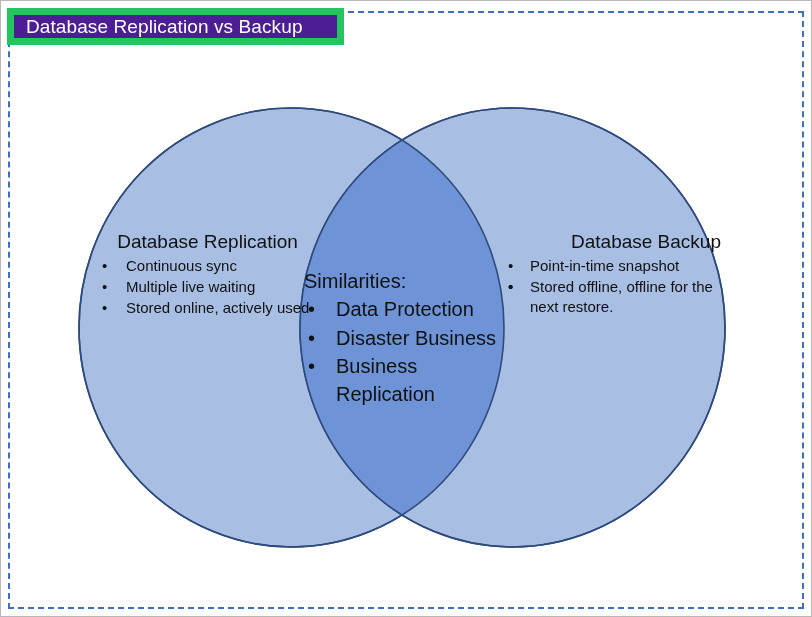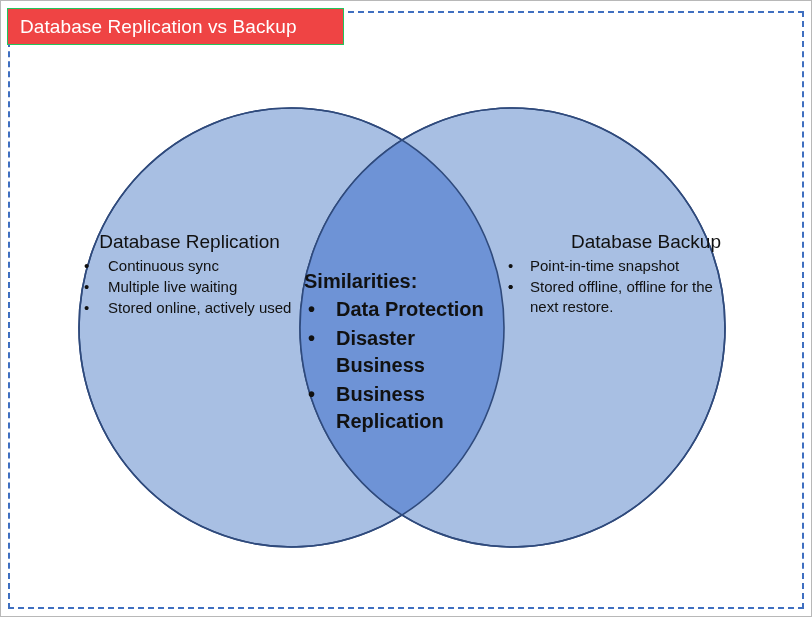--- a/index.html
+++ b/index.html
@@ -33,22 +33,22 @@
     pointer-events: none;
   }
 
   
   .title-banner {
     position: absolute;
     left: 6px;
     top: 7px;
     width: 337px;
     height: 37px;
-    background: #ef4444;
-    border: 1px solid #22c55e;
+    background: #4c1d95;
+    border: 7px solid #22c55e;
     box-sizing: border-box;
     display: flex;
     align-items: center;
     padding-left: 12px;
     z-index: 5;
   }
   .title-banner .title-text {
     color: #ffffff;
     font-size: 19px;
     line-height: 1;
@@ -93,36 +93,35 @@
     margin: 0 0 1px 0;
   }
   ul.bullets > li .dot {
     position: absolute;
     left: 2px;
     top: 0;
   }
 
   
   .left-block {
-    left: 81px;
+    left: 99px;
     top: 230px;
     width: 215px;
   }
   .left-block .lobe-heading { margin-bottom: 4px; }
   .left-block ul.bullets {
     font-size: 15px;
     line-height: 1.33;
   }
 
   
   .center-block {
     left: 303px;
     top: 269px;
     width: 205px;
-    font-weight: bold;
   }
   .center-block .center-heading {
     font-size: 20px;
     line-height: 1.15;
     margin-bottom: 3px;
   }
   .center-block ul.bullets {
     font-size: 20px;
     line-height: 1.38;
   }

